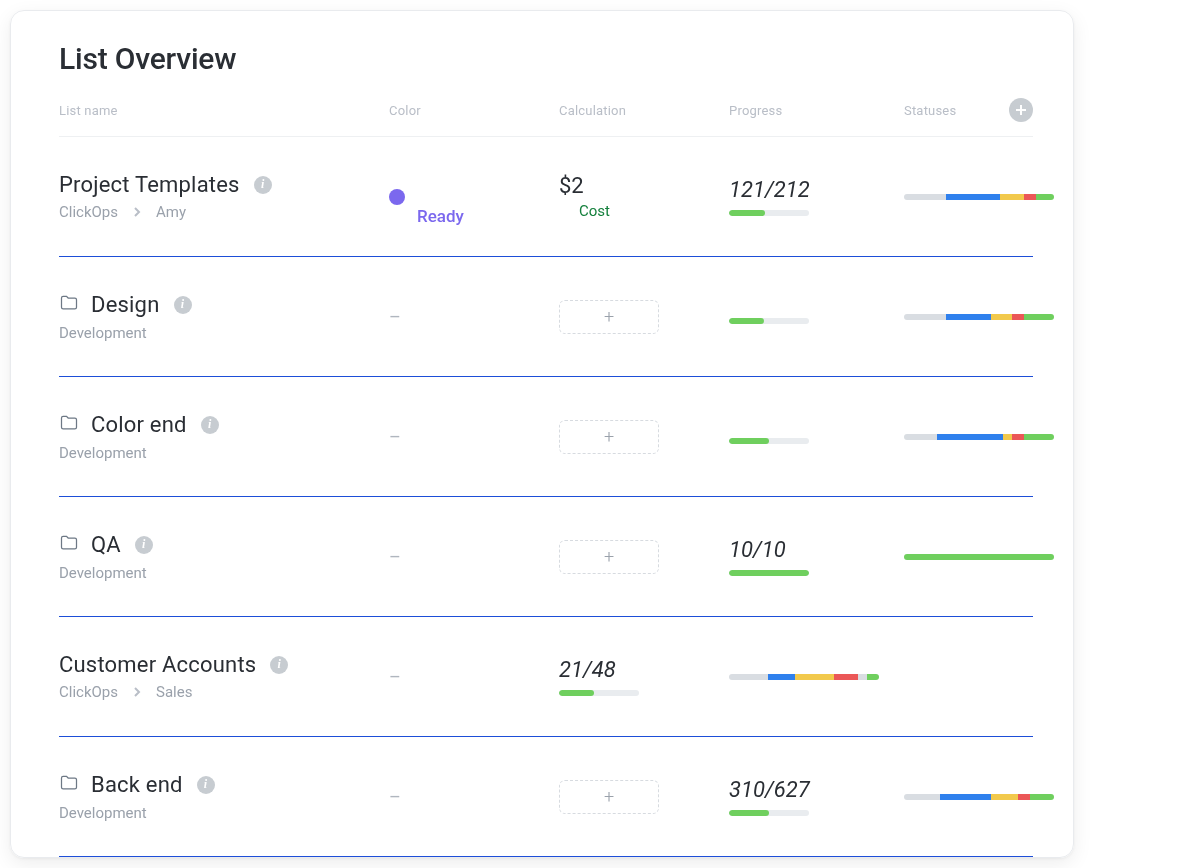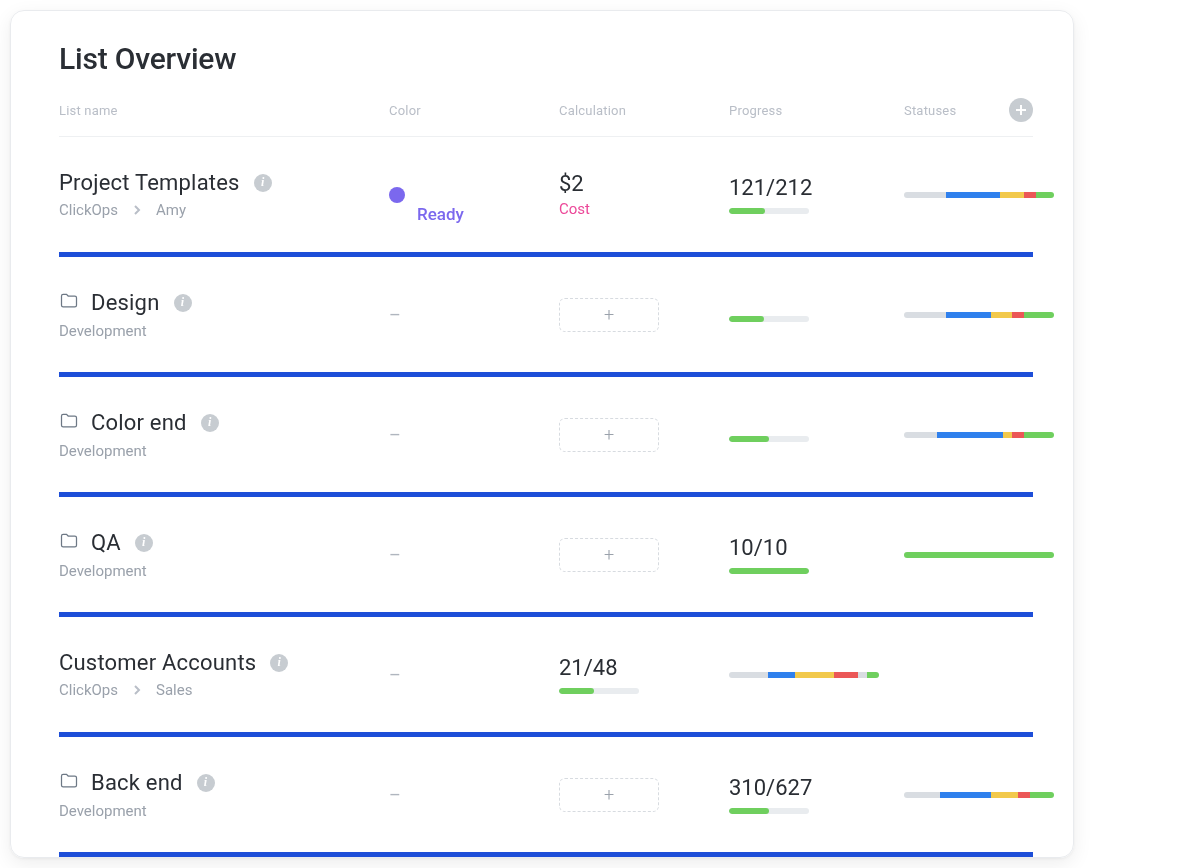--- a/index.html
+++ b/index.html
@@ -46,21 +46,21 @@
   .add-btn {
     width:24px;height:24px;border-radius:50%;
     background:#c7ccd1;
     display:flex;align-items:center;justify-content:center;
     cursor:pointer;
     justify-self:end;
   }
   .add-btn svg { width:12px;height:12px;stroke:#fff;fill:none;stroke-width:2; }
 
   .row {
-    border-bottom:5px solid #1d4ed8;
+    border-bottom:1px solid #1d4ed8;
     height:120px;
   }
 
   
   .ln-title {
     display:flex;align-items:center;gap:12px;
     font-size:22px;color:#2a2e34;font-weight:400;
     letter-spacing:.2px;
   }
   .ln-title .folder-icon svg { width:20px;height:20px;stroke:#6d7885;fill:none;stroke-width:1.5; margin-top:2px;}
@@ -82,31 +82,31 @@
   .color-cell { display:flex;align-items:center;gap:12px; }
   .color-dot {
     width:16px;height:16px;border-radius:50%;
     background:#7b68ee;
   }
   .color-label { color:#7b68ee;font-size:17px;font-weight:500;margin-top:38px; }
   .dash { color:#b0b6bf;font-size:18px; }
 
   
   .calc-val { font-size:22px;color:#2a2e34;font-weight:400; }
-  .calc-sub { font-size:15px;color:#ec4899;margin-top:4px; }
+  .calc-sub { font-size:15px;color:#15803d;margin-top:4px;margin-left:20px; }
   .calc-add {
     width:100px;height:34px;
     border:1px dashed #d7dbe0;border-radius:6px;
     display:flex;align-items:center;justify-content:center;
     color:#9aa1ab;font-size:18px;font-weight:300;
     cursor:pointer;
   }
 
   
-  .prog-val { font-size:22px;color:#2a2e34;font-weight:400; }
+  .prog-val { font-size:22px;color:#2a2e34;font-weight:400;font-style:italic; }
   .prog-bar {
     margin-top:8px;
     width:80px;height:6px;border-radius:4px;
     background:#e9ecef;overflow:hidden;
   }
   .prog-fill { height:100%;background:#6fcf5e;border-radius:4px; }
 
   
   .status-bar {
     display:flex;height:6px;width:150px;border-radius:4px;overflow:hidden;

